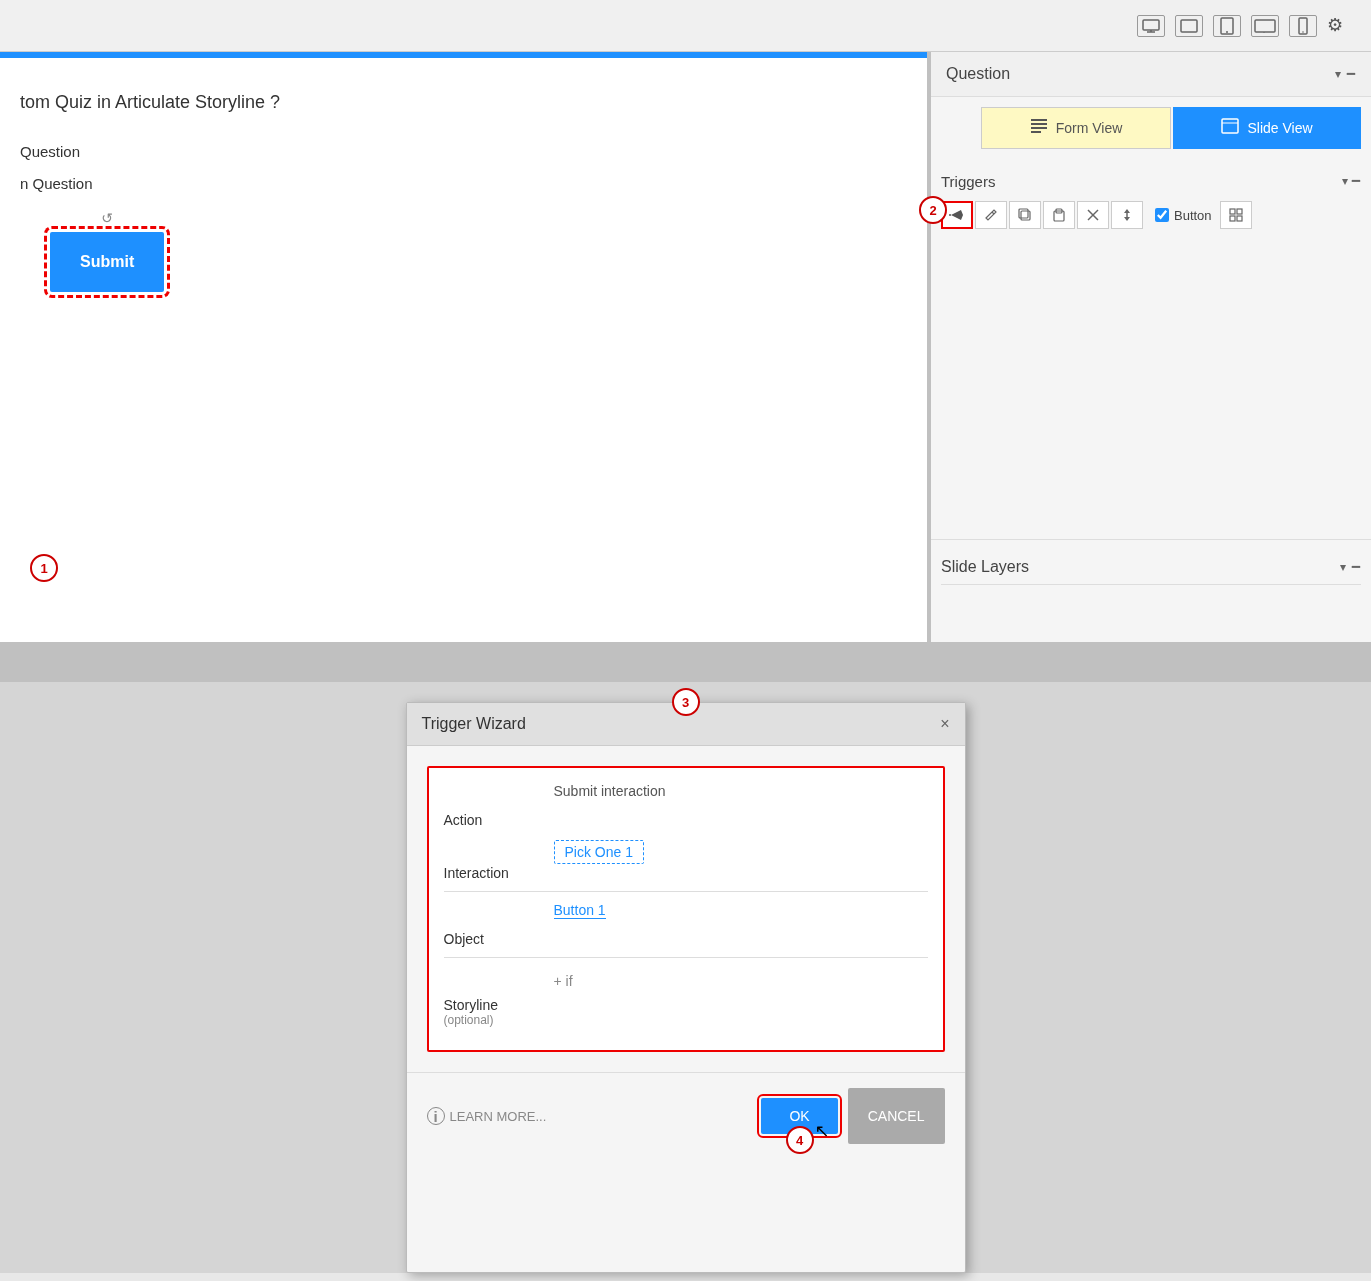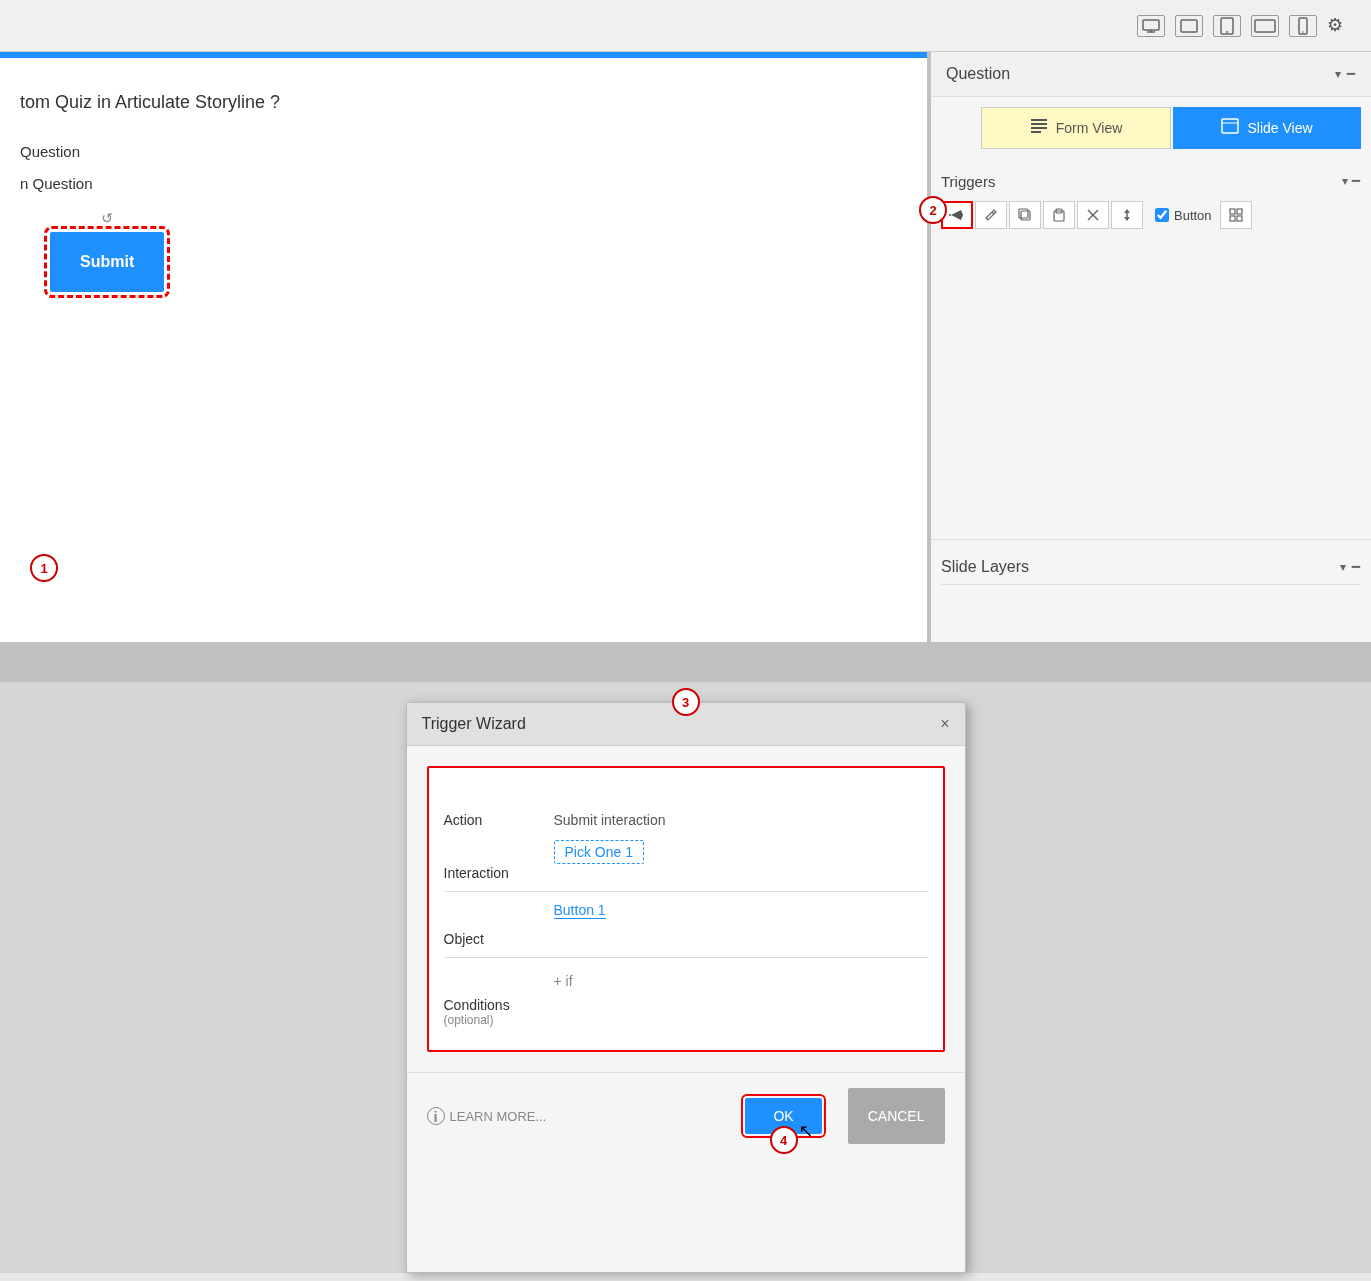--- a/index.html
+++ b/index.html
@@ -282,21 +282,20 @@
       width: 110px;
       font-size: 14px;
       color: #333;
       font-weight: 400;
       padding-top: 2px;
       margin-top: 27px;
     }
     .dialog-value {
       font-size: 14px;
       color: #555;
-      margin-top: 29px;
     }
     .interaction-box {
       display: inline-block;
       border: 1.5px dashed #1e90ff;
       padding: 3px 10px;
       font-size: 14px;
       color: #1e90ff;
       border-radius: 2px;
       margin-top: 4px;
     }
@@ -336,21 +335,21 @@
     .learn-more {
       font-size: 13px;
       color: #888;
       display: flex;
       align-items: center;
       gap: 5px;
       cursor: pointer;
     }
     .footer-buttons {
       display: flex;
-      gap: 26px;
+      gap: 10px;
       align-items: center;
     }
     .ok-btn {
       background: #1e90ff;
       color: white;
       border: none;
       padding: 10px 28px;
       font-size: 14px;
       cursor: pointer;
       border-radius: 2px;
@@ -583,21 +582,21 @@
 
         <div class="dialog-row">
           <span class="dialog-label">Object</span>
           <a class="button-link">Button 1</a>
         </div>
 
         <hr class="dialog-divider">
 
         <div class="dialog-row">
           <div>
-            <div class="dialog-label">Conditions</div>
+            <div class="dialog-label">Storyline</div>
             <div style="font-size:12px;color:#888;">(optional)</div>
           </div>
           <div class="plus-if">+ if</div>
         </div>
 
       </div>
     </div>
 
     <div class="dialog-footer">
       <div class="learn-more">

